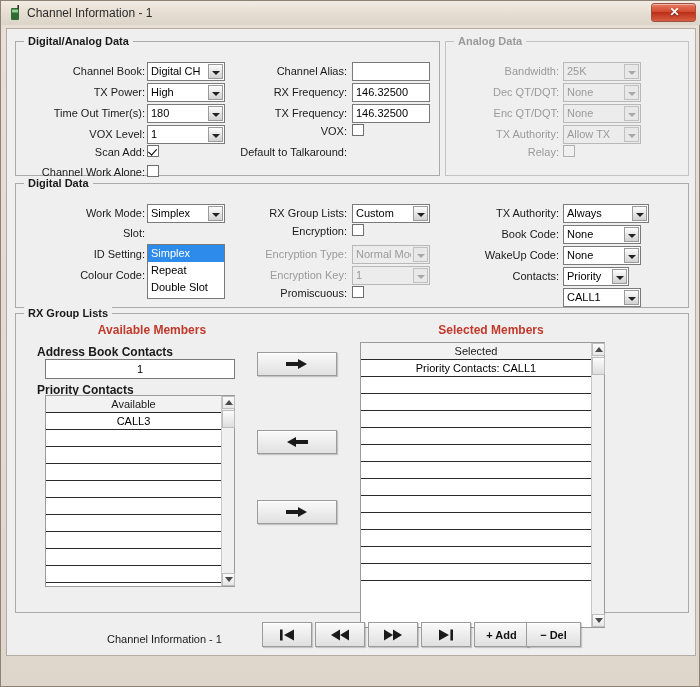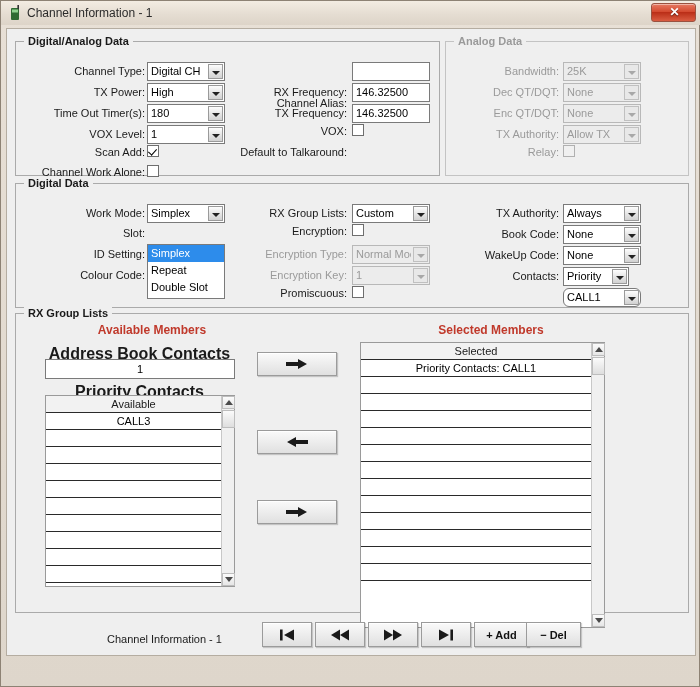--- a/index.html
+++ b/index.html
@@ -184,22 +184,22 @@
     cursor: pointer;
   }
 
   
   .redhead {
     position: absolute; text-align: center;
     font-size: 12px; font-weight: bold; color: #c0392b;
     white-space: nowrap;
   }
   .blkhead {
-    position: absolute; text-align: center;
-    font-size: 16px; font-weight: bold; color: #1a1a1a;
+    position: absolute; 
+    font-size: 12px; font-weight: bold; color: #1a1a1a;
     white-space: nowrap;
   }
 
   
   .btn {
     position: absolute;
     background: linear-gradient(180deg,#fafafa 0%, #ededed 50%, #e0e0e0 100%);
     border: 1px solid #9b9b9b;
     box-shadow: inset 0 1px 0 #fff, 1px 1px 1px rgba(0,0,0,.18);
     cursor: pointer;
@@ -238,21 +238,21 @@
   <div id="client">
 
     <div class="group disabled" style="left:438px; top:12px; width:244px; height:135px; border-color:#c3c3c3;">
       <div class="glabel">Analog Data</div>
     </div>
 
     <div class="group" style="left:8px; top:12px; width:425px; height:135px;">
       <div class="glabel">Digital/Analog Data</div>
     </div>
 
-    <div class="lbl" style="left:20px; top:36px; width:118px;">Channel Type:</div>
+    <div class="lbl" style="left:20px; top:36px; width:118px;">Channel Book:</div>
     <div class="combo" style="left:140px; top:33px; width:78px;">
       <div class="ctext">Digital CH</div>
       <div class="cbtn"></div>
     </div>
 
     <div class="lbl" style="left:20px; top:57px; width:118px;">TX Power:</div>
     <div class="combo" style="left:140px; top:54px; width:78px;">
       <div class="ctext">High</div>
       <div class="cbtn"></div>
     </div>
@@ -268,21 +268,21 @@
       <div class="ctext">1</div>
       <div class="cbtn"></div>
     </div>
 
     <div class="lbl" style="left:20px; top:117px; width:118px;">Scan Add:</div>
     <div class="cbox checked" style="left:140px; top:116px;"></div>
 
     <div class="lbl" style="left:10px; top:137px; width:128px;text-align:right;">Channel Work Alone:</div>
     <div class="cbox" style="left:140px; top:136px;"></div>
 
-    <div class="lbl" style="left:228px; top:36px; width:112px;margin-top:32px;">Channel Alias:</div>
+    <div class="lbl" style="left:228px; top:36px; width:112px;">Channel Alias:</div>
     <div class="textbox" style="left:345px; top:33px; width:78px;">
       <div class="tval"></div>
     </div>
 
     <div class="lbl" style="left:228px; top:57px; width:112px;">RX Frequency:</div>
     <div class="textbox" style="left:345px; top:54px; width:78px;">
       <div class="tval">146.32500</div>
     </div>
 
     <div class="lbl" style="left:228px; top:78px; width:112px;">TX Frequency:</div>
@@ -365,21 +365,21 @@
     <div class="lbl dim" style="left:228px; top:240px; width:112px;">Encryption Key:</div>
     <div class="combo disabled" style="left:345px; top:237px; width:78px;">
       <div class="ctext">1</div>
       <div class="cbtn"></div>
     </div>
 
     <div class="lbl" style="left:228px; top:258px; width:112px;">Promiscuous:</div>
     <div class="cbox" style="left:345px; top:257px;"></div>
 
     <div class="lbl" style="left:444px; top:178px; width:108px;">TX Authority:</div>
-    <div class="combo" style="left:556px; top:175px; width:78px;">
+    <div class="combo" style="left:556px; top:175px; width:86px;">
       <div class="ctext">Always</div>
       <div class="cbtn"></div>
     </div>
 
     <div class="lbl" style="left:444px; top:199px; width:108px;">Book Code:</div>
     <div class="combo" style="left:556px; top:196px; width:78px;">
       <div class="ctext">None</div>
       <div class="cbtn"></div>
     </div>
 
@@ -388,21 +388,21 @@
       <div class="ctext">None</div>
       <div class="cbtn"></div>
     </div>
 
     <div class="lbl" style="left:444px; top:241px; width:108px;">Contacts:</div>
     <div class="combo" style="left:556px; top:238px; width:66px;">
       <div class="ctext">Priority</div>
       <div class="cbtn"></div>
     </div>
 
-    <div class="combo" style="left:556px; top:259px; width:78px;border-radius:6px;">
+    <div class="combo" style="left:556px; top:259px; width:78px;">
       <div class="ctext">CALL1</div>
       <div class="cbtn"></div>
     </div>
 
     <div class="group" style="left:8px; top:284px; width:674px; height:300px;">
       <div class="glabel">RX Group Lists</div>
     </div>
 
     <div class="redhead" style="left:30px; top:294px; width:230px;">Available Members</div>
     <div class="redhead" style="left:350px; top:294px; width:268px;">Selected Members</div>

